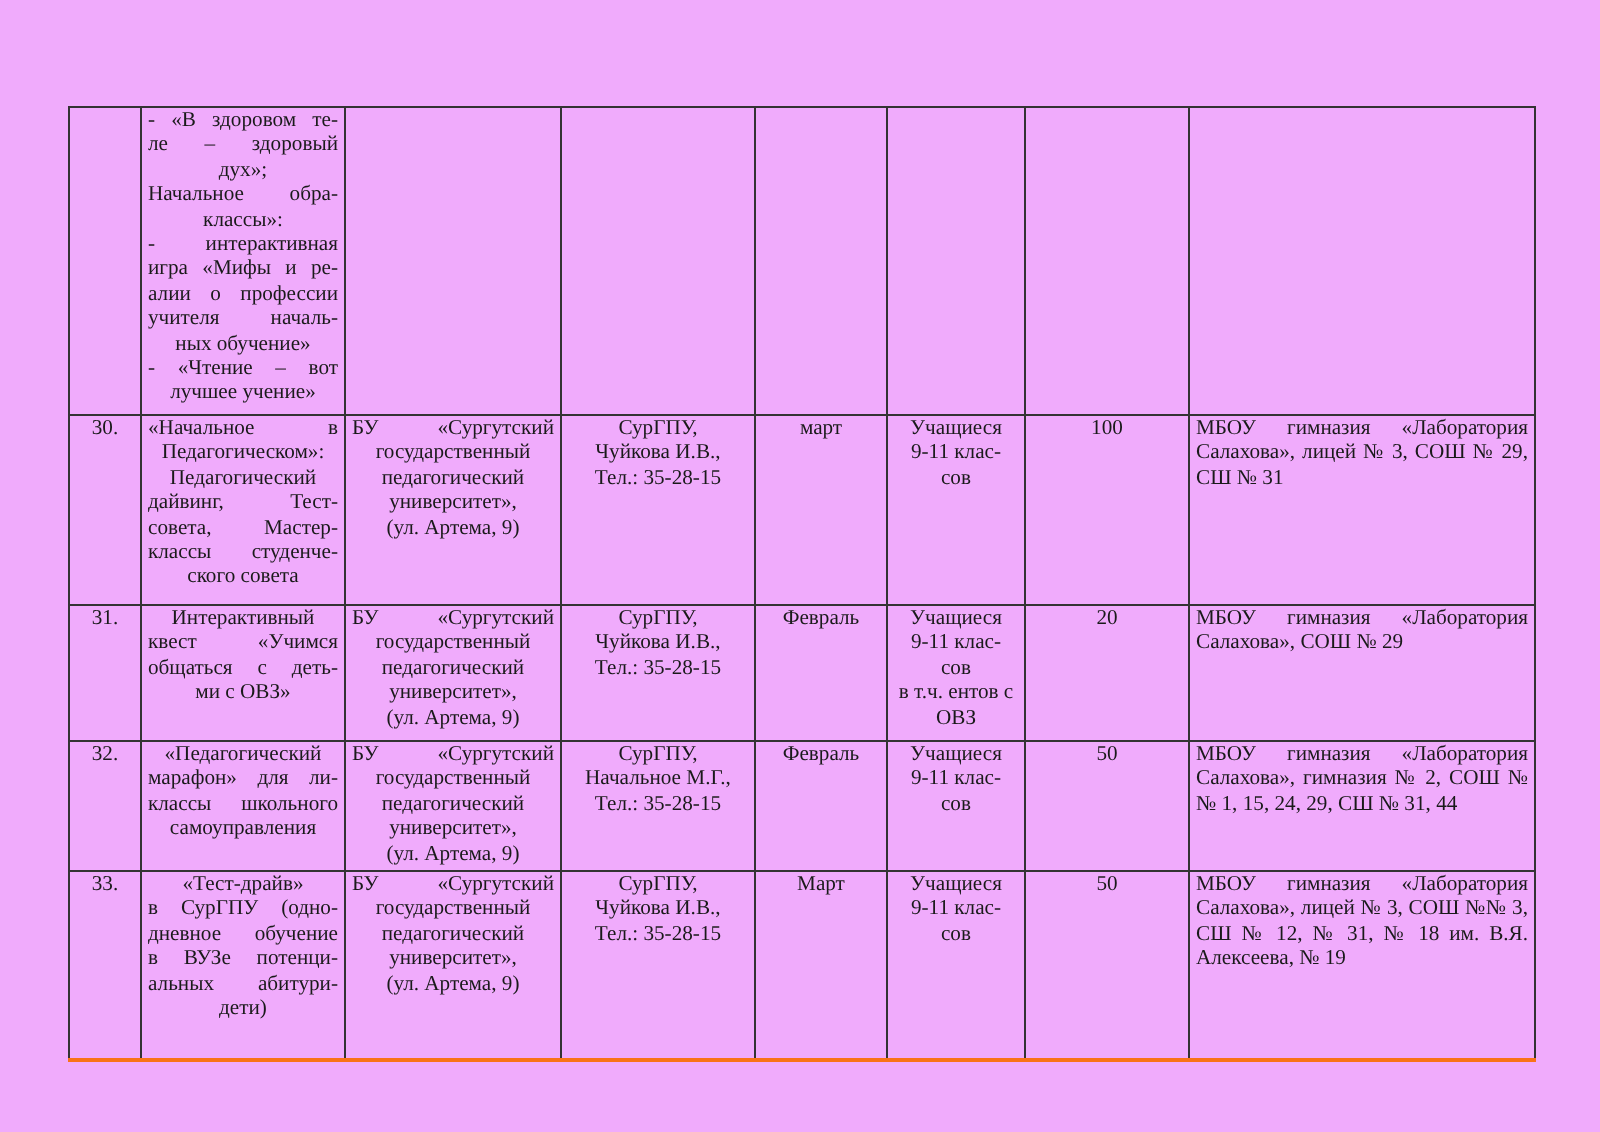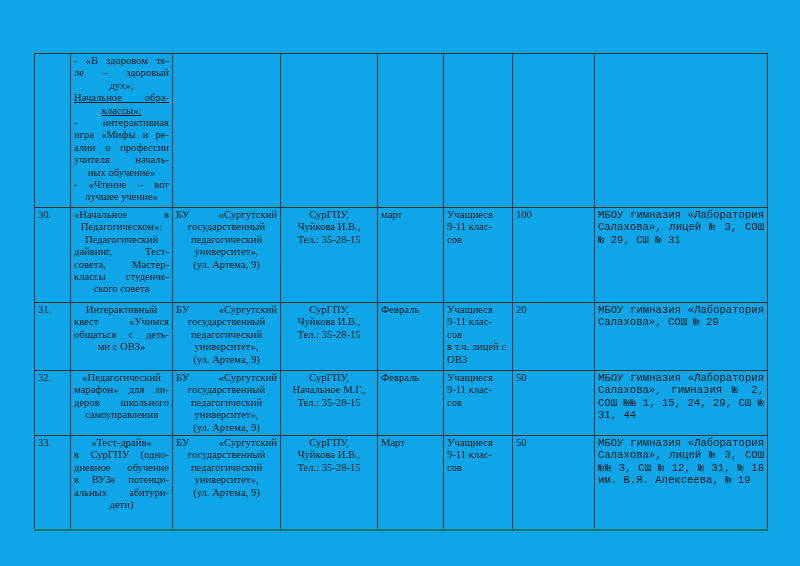--- a/index.html
+++ b/index.html
@@ -1,27 +1,27 @@
 <!DOCTYPE html>
 <html><head>
 <meta charset="utf-8">
 <style>
   html, body { margin: 0; padding: 0; background: #ffffff; }
   body { width: 800px; height: 566px; position: relative; overflow: hidden;
          font-family: "Liberation Serif", "DejaVu Serif", serif; color: #1a1a1a; }
-  .page { position: absolute; left: 0; top: 0; width: 800px; height: 566px; background: #0ea5e9; }
+  .page { position: absolute; left: 0; top: 0; width: 800px; height: 566px; background: #f0abfc; }
   table.plan { position: absolute; left: 34px; top: 53px; border-collapse: collapse;
                table-layout: fixed; width: 733px; }
   table.plan td { border: 1px solid #333; vertical-align: top; padding: 1px 3px 1px 3px;
                   font-size: 10.6px; line-height: 12.4px; overflow: hidden; }
-  table.plan tr:last-child td { border-bottom: 2px solid #0f766e; }
-  .num { text-align: left; }
-  .just { text-align: justify; hyphens: manual; font-family: Liberation Mono, monospace; }
-  .center { }
-  .u { text-decoration: underline; }
+  table.plan tr:last-child td { border-bottom: 2px solid #f97316; }
+  .num { text-align: center; }
+  .just { text-align: justify; hyphens: manual; }
+  .center { text-align: center; }
+  .u { }
   .line { display: block; }
   .jline { display: block; text-align: justify; text-align-last: justify; }
   .lastline { display: block; text-align: center; }
 </style>
 </head>
 <body>
 
 <div class="page">
   <table class="plan">
     <colgroup>
@@ -111,33 +111,33 @@
       <td>
         <span class="lastline">СурГПУ,</span>
         <span class="lastline">Чуйкова И.В.,</span>
         <span class="lastline">Тел.: 35-28-15</span>
       </td>
       <td class="center">Февраль</td>
       <td class="center">
         <span class="line">Учащиеся</span>
         <span class="line">9-11 клас-</span>
         <span class="line">сов</span>
-        <span class="line">в т.ч. лицей с</span>
+        <span class="line">в т.ч. ентов с</span>
         <span class="line">ОВЗ</span>
       </td>
       <td class="center">20</td>
       <td class="just">МБОУ гимназия «Лаборатория Салахова», СОШ № 29</td>
     </tr>
 
     <tr style="height:64px">
       <td class="num">32.</td>
       <td>
         <span class="lastline">«Педагогический</span>
         <span class="jline">марафон» для ли-</span>
-        <span class="jline">деров школьного</span>
+        <span class="jline">классы школьного</span>
         <span class="lastline">самоуправления</span>
       </td>
       <td>
         <span class="jline">БУ «Сургутский</span>
         <span class="lastline">государственный</span>
         <span class="lastline">педагогический</span>
         <span class="lastline">университет»,</span>
         <span class="lastline">(ул. Артема, 9)</span>
       </td>
       <td>

